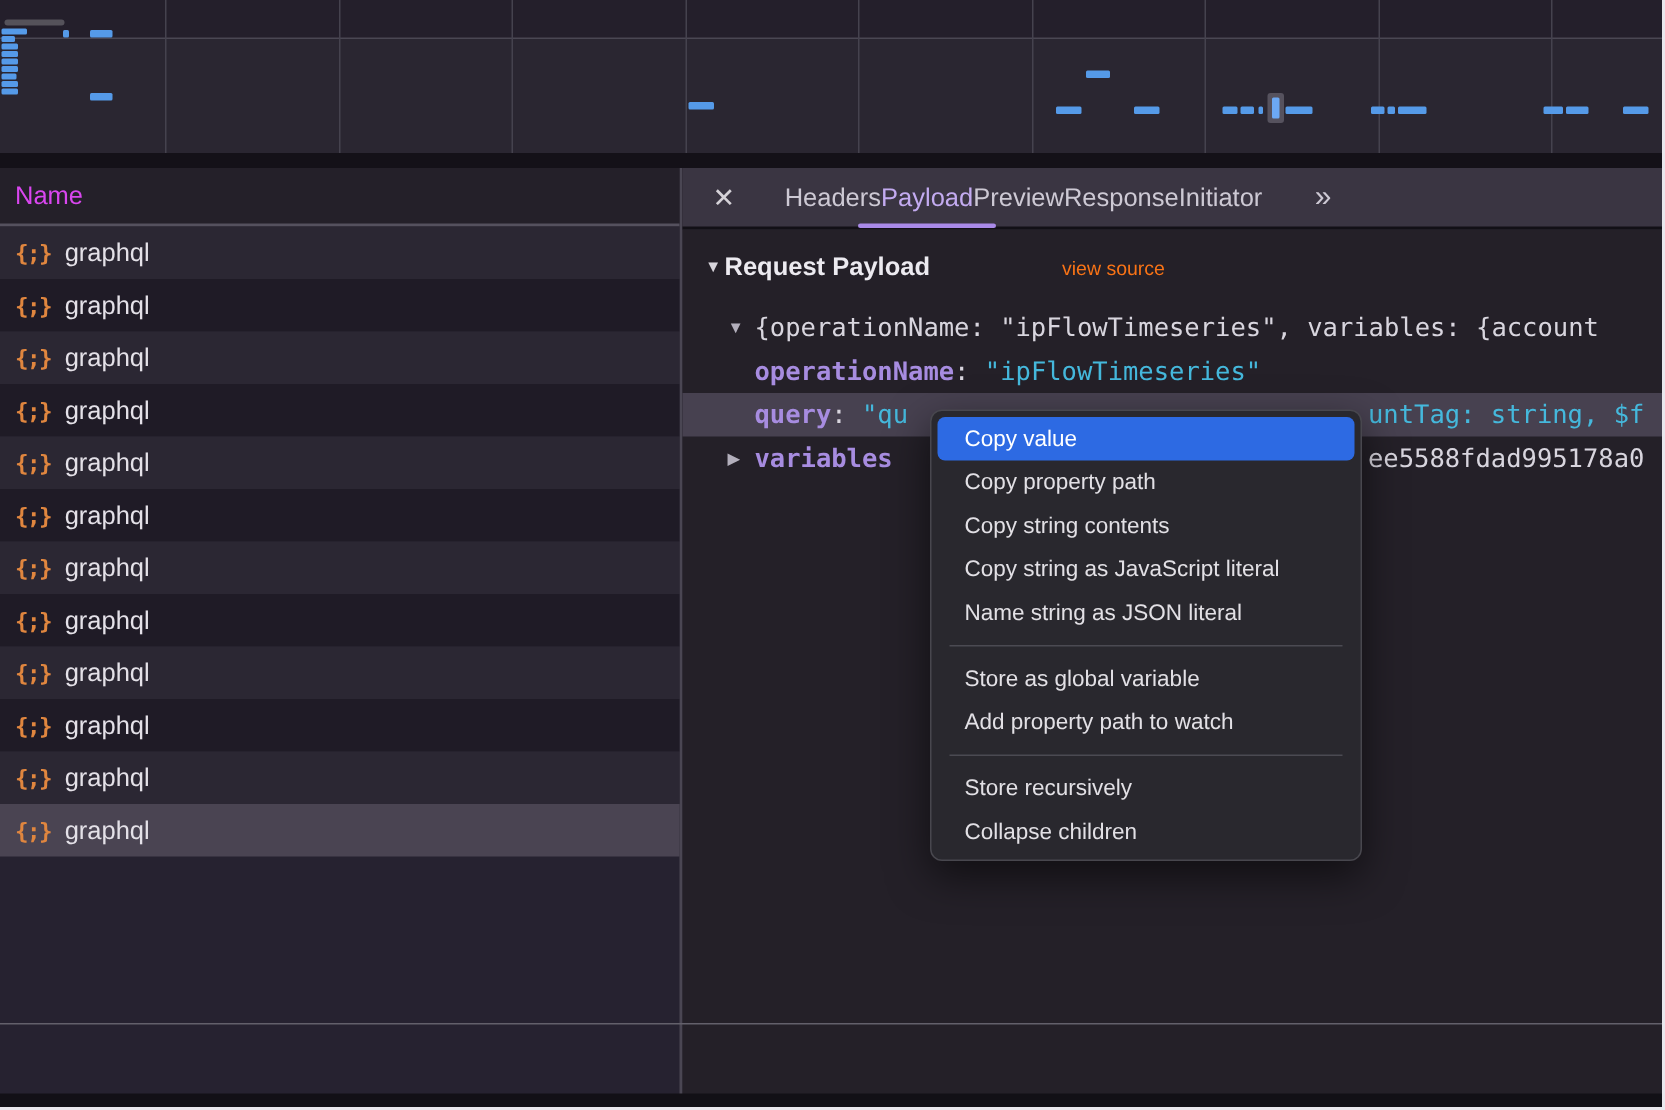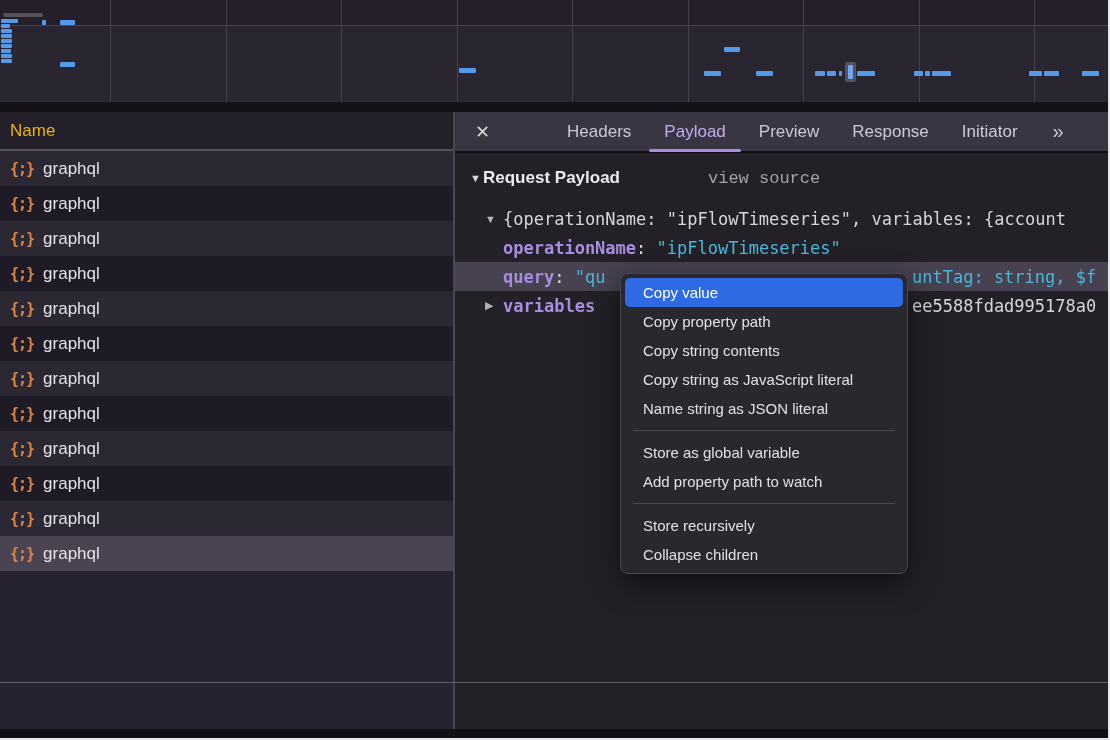--- a/index.html
+++ b/index.html
@@ -14,21 +14,21 @@
   .wbar{position:absolute;height:5px;background:var(--waterfall-bar);border-radius:1px;}
   .wbar.s{height:4px;}
   .scrub-box{position:absolute;background:#56525e;border-radius:2px;}
   .scrub-bar{position:absolute;background:#6ca8f4;border-radius:1px;}
   .ov-sep{position:absolute;left:0;top:102px;width:1108px;height:10px;background:#141118;}
 
   
   .panels{position:absolute;left:0;top:112px;width:1108px;height:618px;}
   .left-panel{position:absolute;left:0;top:0;width:453px;height:618px;background:#262230;border-right:2px solid #4a4653;}
   .name-header{height:37px;background:#242029;border-bottom:2px solid #55515e;display:flex;align-items:center;
-               padding-left:10px;color:#eab308;font-size:17px;font-weight:500;}
+               padding-left:10px;color:#d946ef;font-size:17px;font-weight:500;}
   .req-row{height:35px;display:flex;align-items:center;padding-left:10px;gap:9px;color:#e4e1e8;font-size:17px;}
   .req-row.odd{background:#2b2733;}
   .req-row.even{background:#1f1b26;}
   .req-row.selected{background:#4a4452;}
   .ficon{font-family:"DejaVu Sans Mono",monospace;font-size:15px;font-weight:bold;color:var(--fetch-icon);letter-spacing:-1px;}
 
   .right-panel{position:absolute;left:455px;top:0;width:653px;height:618px;background:#242028;}
 
   
   .tabbar{position:absolute;left:0;top:0;right:0;height:39px;background:#3a3542;border-bottom:2px solid #121016;
@@ -37,21 +37,21 @@
   .tab{color:#cdc9d4;font-size:17px;position:relative;padding:9px 0;}
   .tab.active{color:var(--accent-tab);}
   .tab.active::after{content:"";position:absolute;left:-15px;right:-15px;bottom:-1px;height:3px;
                      background:#a98ae8;border-radius:2px;}
   .overflow{color:#cdc9d4;font-size:20px;margin-left:2px;letter-spacing:-2px;}
 
   
   .sec-header{position:absolute;left:0;top:53px;right:0;height:26px;display:flex;align-items:center;}
   .sec-tri{position:absolute;left:15px;color:#d8d5dc;font-size:11px;}
   .sec-title{position:absolute;left:28px;color:#eceaf0;font-size:17px;font-weight:bold;}
-  .view-source{position:absolute;left:253px;color:#a3a3a3;font-size:17px;font-family:Liberation Mono, monospace;}
+  .view-source{position:absolute;left:253px;color:#f97316;font-size:13px;}
 
   .trow{position:absolute;left:0;right:0;height:29px;font-family:"DejaVu Sans Mono",monospace;
         font-size:17px;color:#d8d5de;white-space:pre;overflow:hidden;display:flex;align-items:center;}
   .trow .tri{position:absolute;left:30px;font-size:11px;color:#b3afbc;font-family:"Liberation Sans",sans-serif;}
   .trow .txt{position:absolute;left:48px;}
   .trow .frag{position:absolute;left:457px;}
   .t-key{color:var(--json-key);font-weight:bold;}
   .t-str{color:var(--json-string);}
   .row-selected{background:#474150;}
 
@@ -170,21 +170,21 @@
           <div class="req-row even selected">
             <span class="ficon">{;}</span>
             <span>graphql</span>
           </div>
         </div>
     </div>
 
     <div class="right-panel">
       <div class="tabbar">
         <span class="close-x">✕</span>
-        <span id="tabs" style="display:flex;gap:33px;margin-left:44px;">
+        <span id="tabs" style="display:flex;">
             <span class="tab">Headers</span>
             <span class="tab active">Payload</span>
             <span class="tab">Preview</span>
             <span class="tab">Response</span>
             <span class="tab">Initiator</span>
           </span>
         <span class="overflow">»</span>
       </div>
 
       <div class="sec-header">

